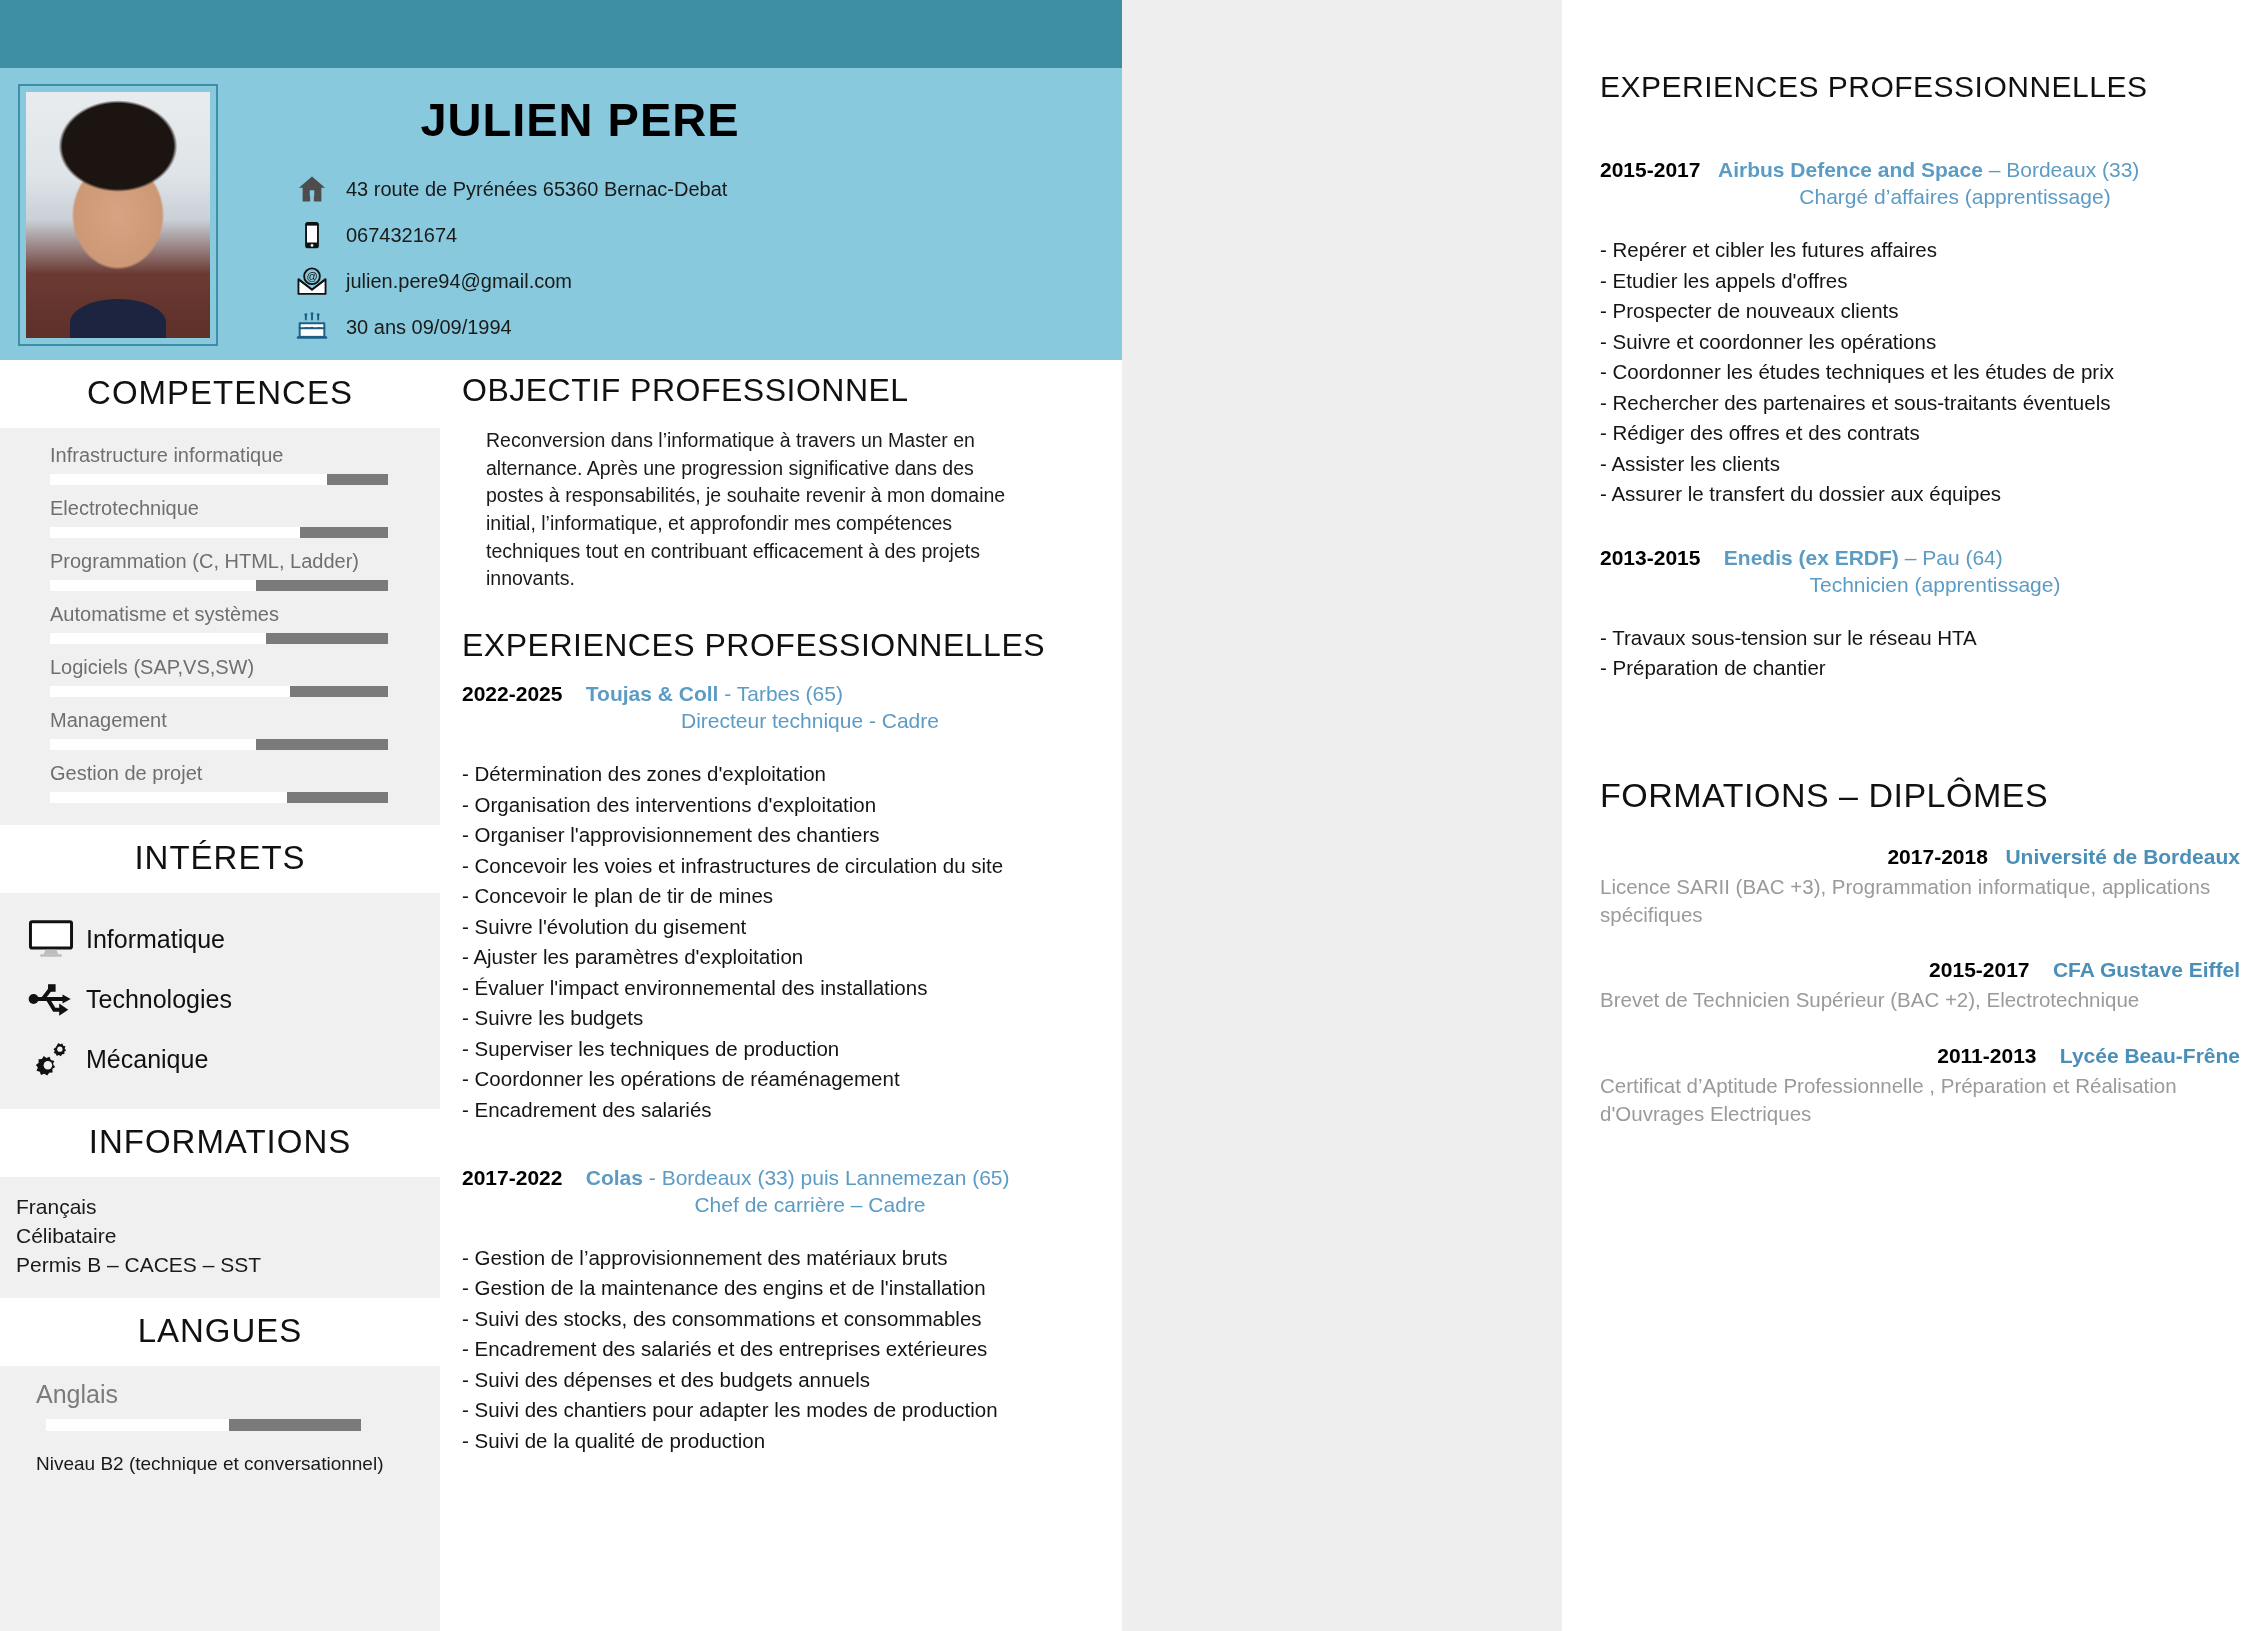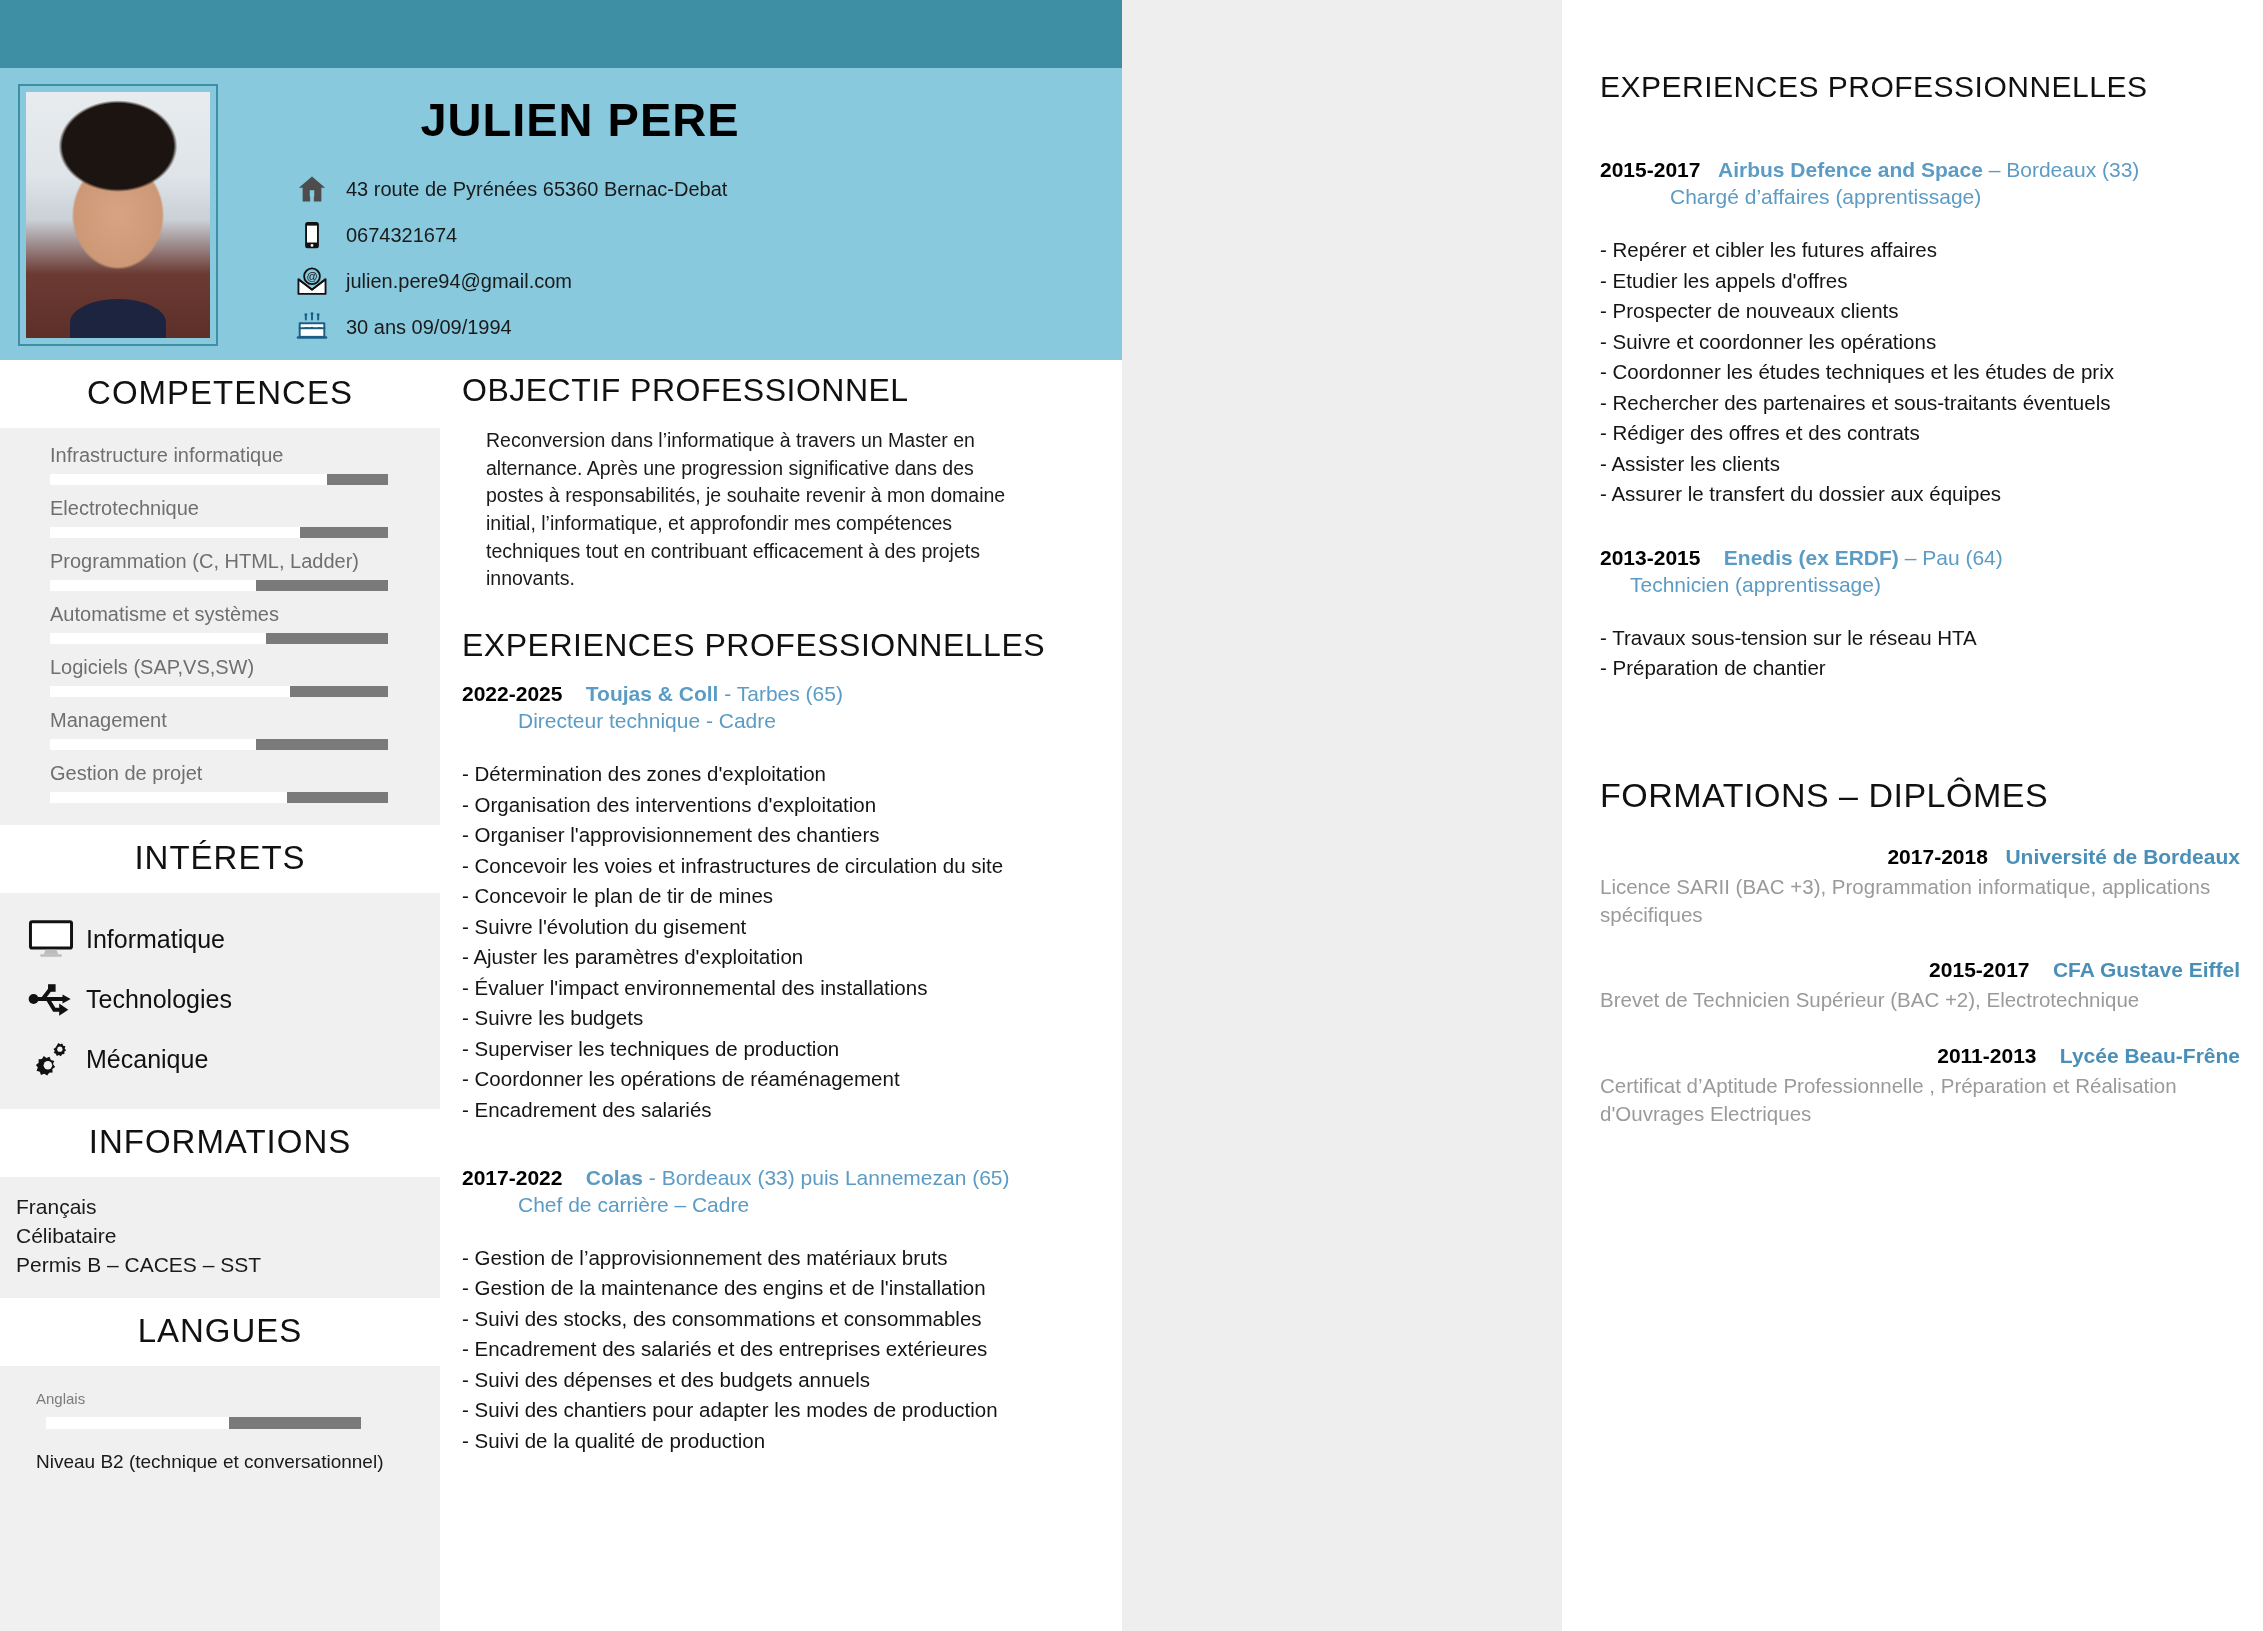--- a/index.html
+++ b/index.html
@@ -58,37 +58,37 @@
 
   .interests { padding:16px 0 20px 16px; }
   .interest-row { display:flex; align-items:center; height:60px; }
   .interest-ico { width:70px; flex:0 0 70px; display:flex; align-items:center; justify-content:center; }
   .interest-txt { font-size:25px; color:#111; }
 
   .info-body { padding:16px 0 18px 16px; }
   .info-line { font-size:21px; color:#1a1a1a; line-height:1.38; }
 
   .lang-body { padding:14px 36px 18px 36px; }
-  .lang-name { font-size:15px; color:#7b7b7b; padding-bottom:10px;margin-top:10px; }
+  .lang-name { font-size:25px; color:#7b7b7b; padding-bottom:10px; }
   .lang-bar  { height:12px; background:#7a7a7a; width:315px; position:relative; margin-left:10px;}
   .lang-fill { height:12px; background:#ffffff; position:absolute; left:0; top:0; }
   .lang-note { font-size:19px; color:#1a1a1a; padding-top:22px; }
 
   
   .main1 { position:absolute; left:462px; top:372px; width:640px; }
   .sec-h  { font-size:32px; color:#111; font-weight:400; letter-spacing:0.5px; margin:0 0 18px 0; }
   .sec-h.second { margin-top:30px; }
   .objective { font-size:19.5px; line-height:1.42; color:#1a1a1a; padding-left:24px; width:560px; }
 
   .exp { margin-top:6px; }
   .exp-head { font-size:21px; }
   .exp-years { font-weight:bold; color:#000; }
   .exp-co    { font-weight:bold; color:#5b9bc4; }
   .exp-loc   { color:#5b9bc4; }
-  .exp-role  { color:#5b9bc4; font-size:21px; text-align:left; padding:3px 0 0 56px; }
+  .exp-role  { color:#5b9bc4; font-size:21px; text-align:center; padding:3px 0 0 56px; }
   .exp-bullets { margin-top:26px; }
   .bullet { font-size:20.5px; color:#141414; line-height:1.49; }
 
   
   .gap   { position:absolute; left:1122px; top:0; width:440px; height:1631px; background:#eeeeee; }
   .page2 { position:absolute; left:1562px; top:0; width:701px; height:1631px; background:#ffffff; }
   .main2 { position:absolute; left:1600px; top:70px; width:640px; }
   .sec-h2 { font-size:30px; color:#111; font-weight:400; letter-spacing:0.5px; }
 
   .edu { margin-top:30px; }

